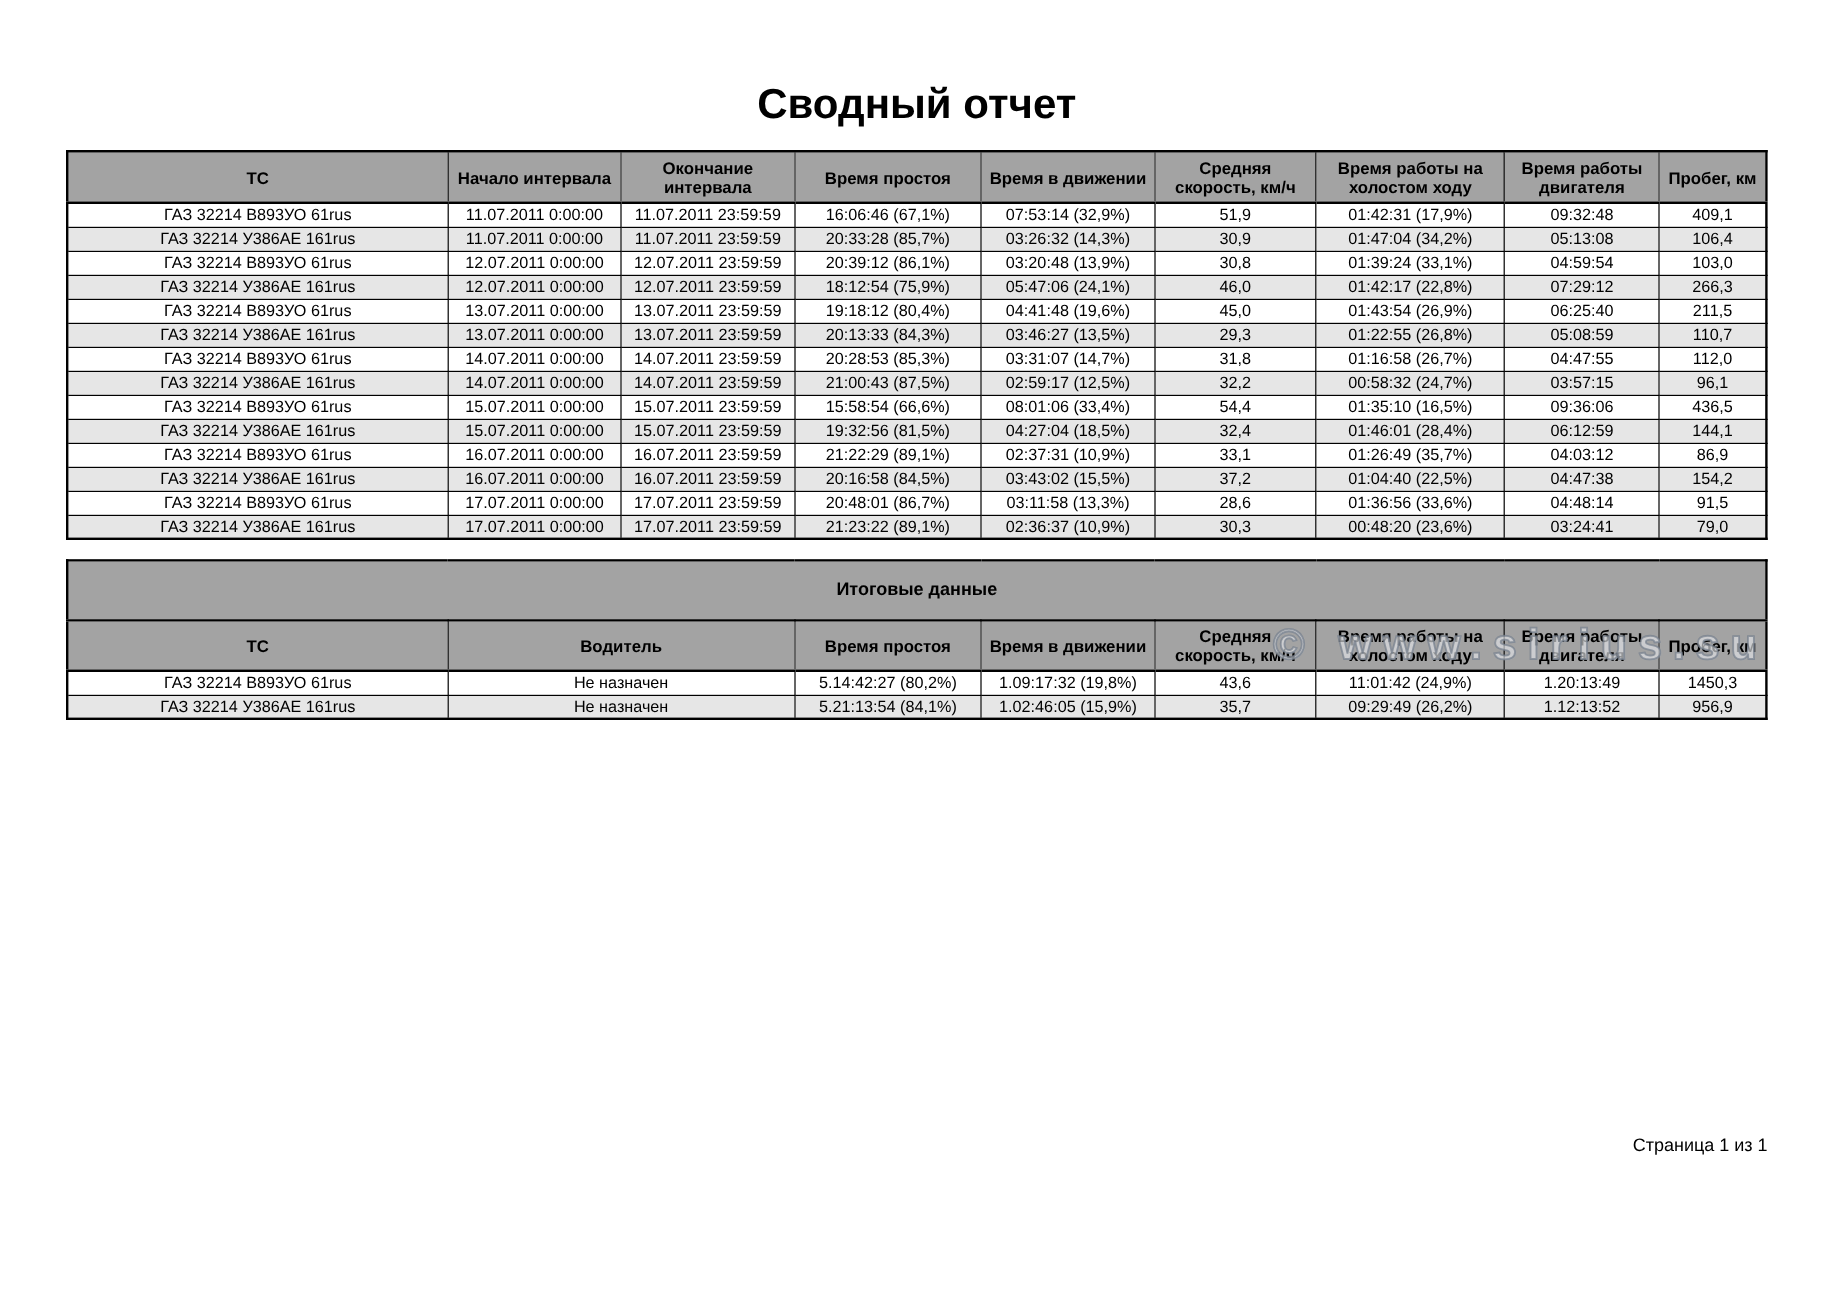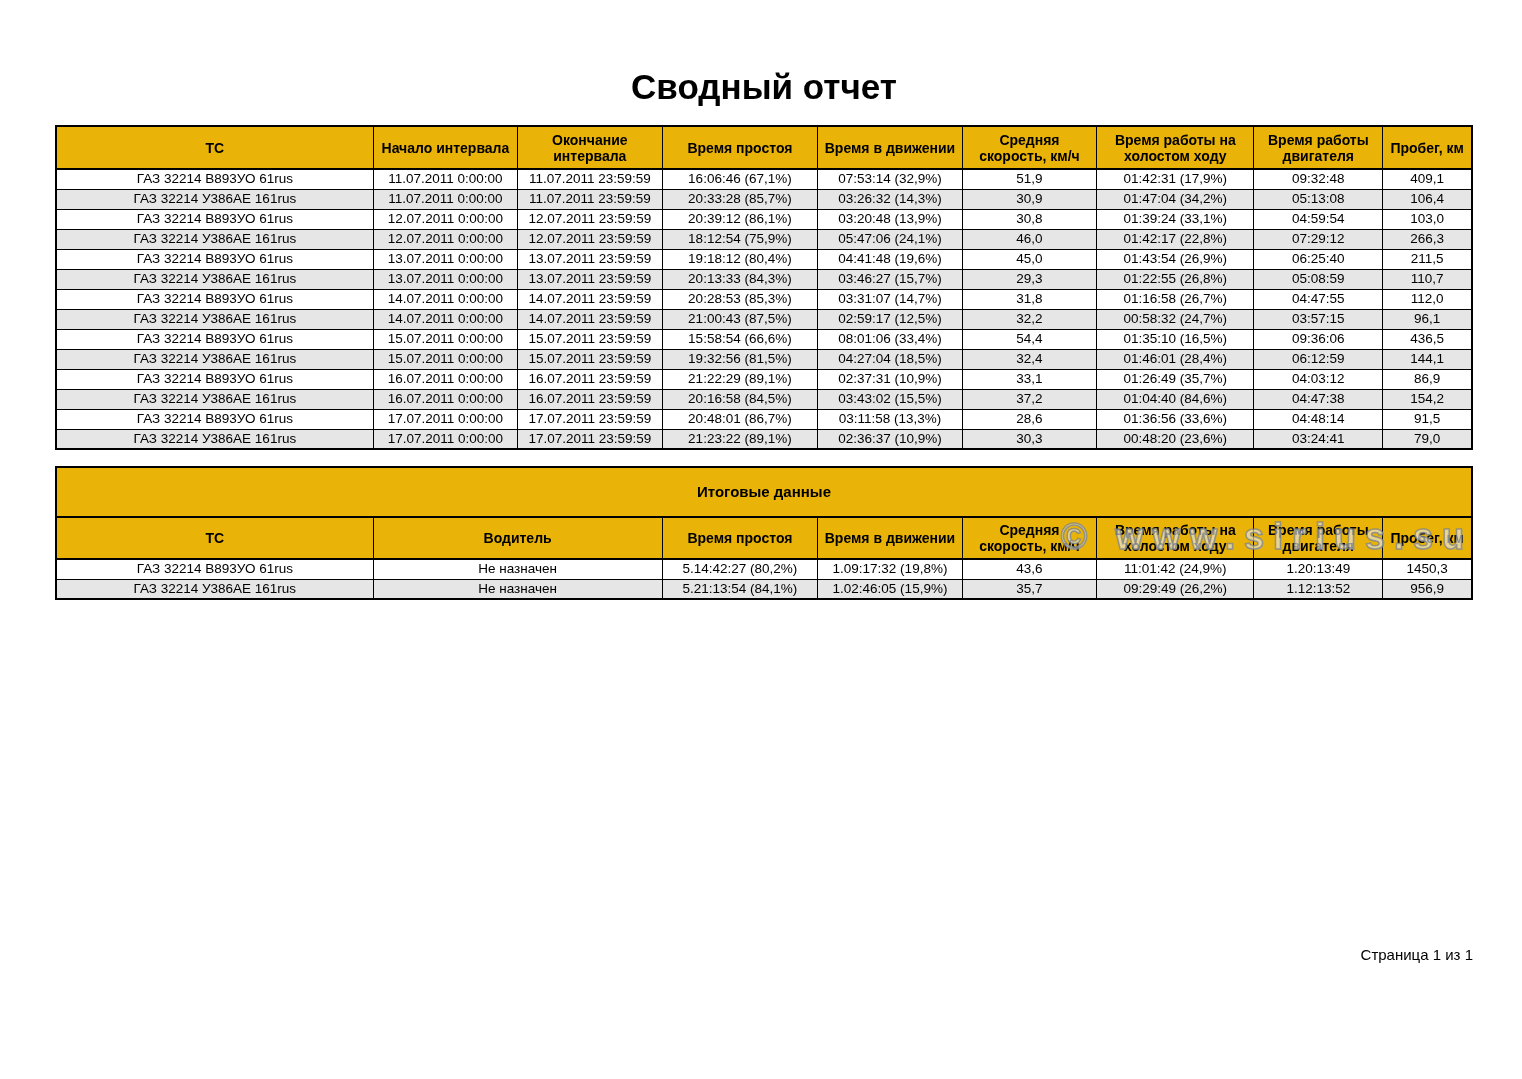--- a/index.html
+++ b/index.html
@@ -40,21 +40,21 @@
   .tbl1 { margin-top: 18px; }
   .tbl2 { margin-top: 16px; }
 
   th, td {
     border: 1px solid #000;
     text-align: center;
     vertical-align: middle;
     overflow: hidden;
   }
   thead th {
-    background: #eab308;
+    background: #a3a3a3;
     font-size: 14px;
     font-weight: bold;
     line-height: 16px;
     padding: 4px 3px;
     border-bottom: 2px solid #000;
   }
   .tbl1 thead th { height: 43px; }
   .tbl2 thead th.colhead { height: 40px; }
   th.band {
     height: 28px;
@@ -191,21 +191,21 @@
             <td>45,0</td>
             <td>01:43:54 (26,9%)</td>
             <td>06:25:40</td>
             <td>211,5</td>
           </tr>
           <tr>
             <td>ГАЗ 32214 У386АЕ 161rus</td>
             <td>13.07.2011 0:00:00</td>
             <td>13.07.2011 23:59:59</td>
             <td>20:13:33 (84,3%)</td>
-            <td>03:46:27 (15,7%)</td>
+            <td>03:46:27 (13,5%)</td>
             <td>29,3</td>
             <td>01:22:55 (26,8%)</td>
             <td>05:08:59</td>
             <td>110,7</td>
           </tr>
           <tr>
             <td>ГАЗ 32214 В893УО 61rus</td>
             <td>14.07.2011 0:00:00</td>
             <td>14.07.2011 23:59:59</td>
             <td>20:28:53 (85,3%)</td>
@@ -259,21 +259,21 @@
             <td>04:03:12</td>
             <td>86,9</td>
           </tr>
           <tr>
             <td>ГАЗ 32214 У386АЕ 161rus</td>
             <td>16.07.2011 0:00:00</td>
             <td>16.07.2011 23:59:59</td>
             <td>20:16:58 (84,5%)</td>
             <td>03:43:02 (15,5%)</td>
             <td>37,2</td>
-            <td>01:04:40 (84,6%)</td>
+            <td>01:04:40 (22,5%)</td>
             <td>04:47:38</td>
             <td>154,2</td>
           </tr>
           <tr>
             <td>ГАЗ 32214 В893УО 61rus</td>
             <td>17.07.2011 0:00:00</td>
             <td>17.07.2011 23:59:59</td>
             <td>20:48:01 (86,7%)</td>
             <td>03:11:58 (13,3%)</td>
             <td>28,6</td>

